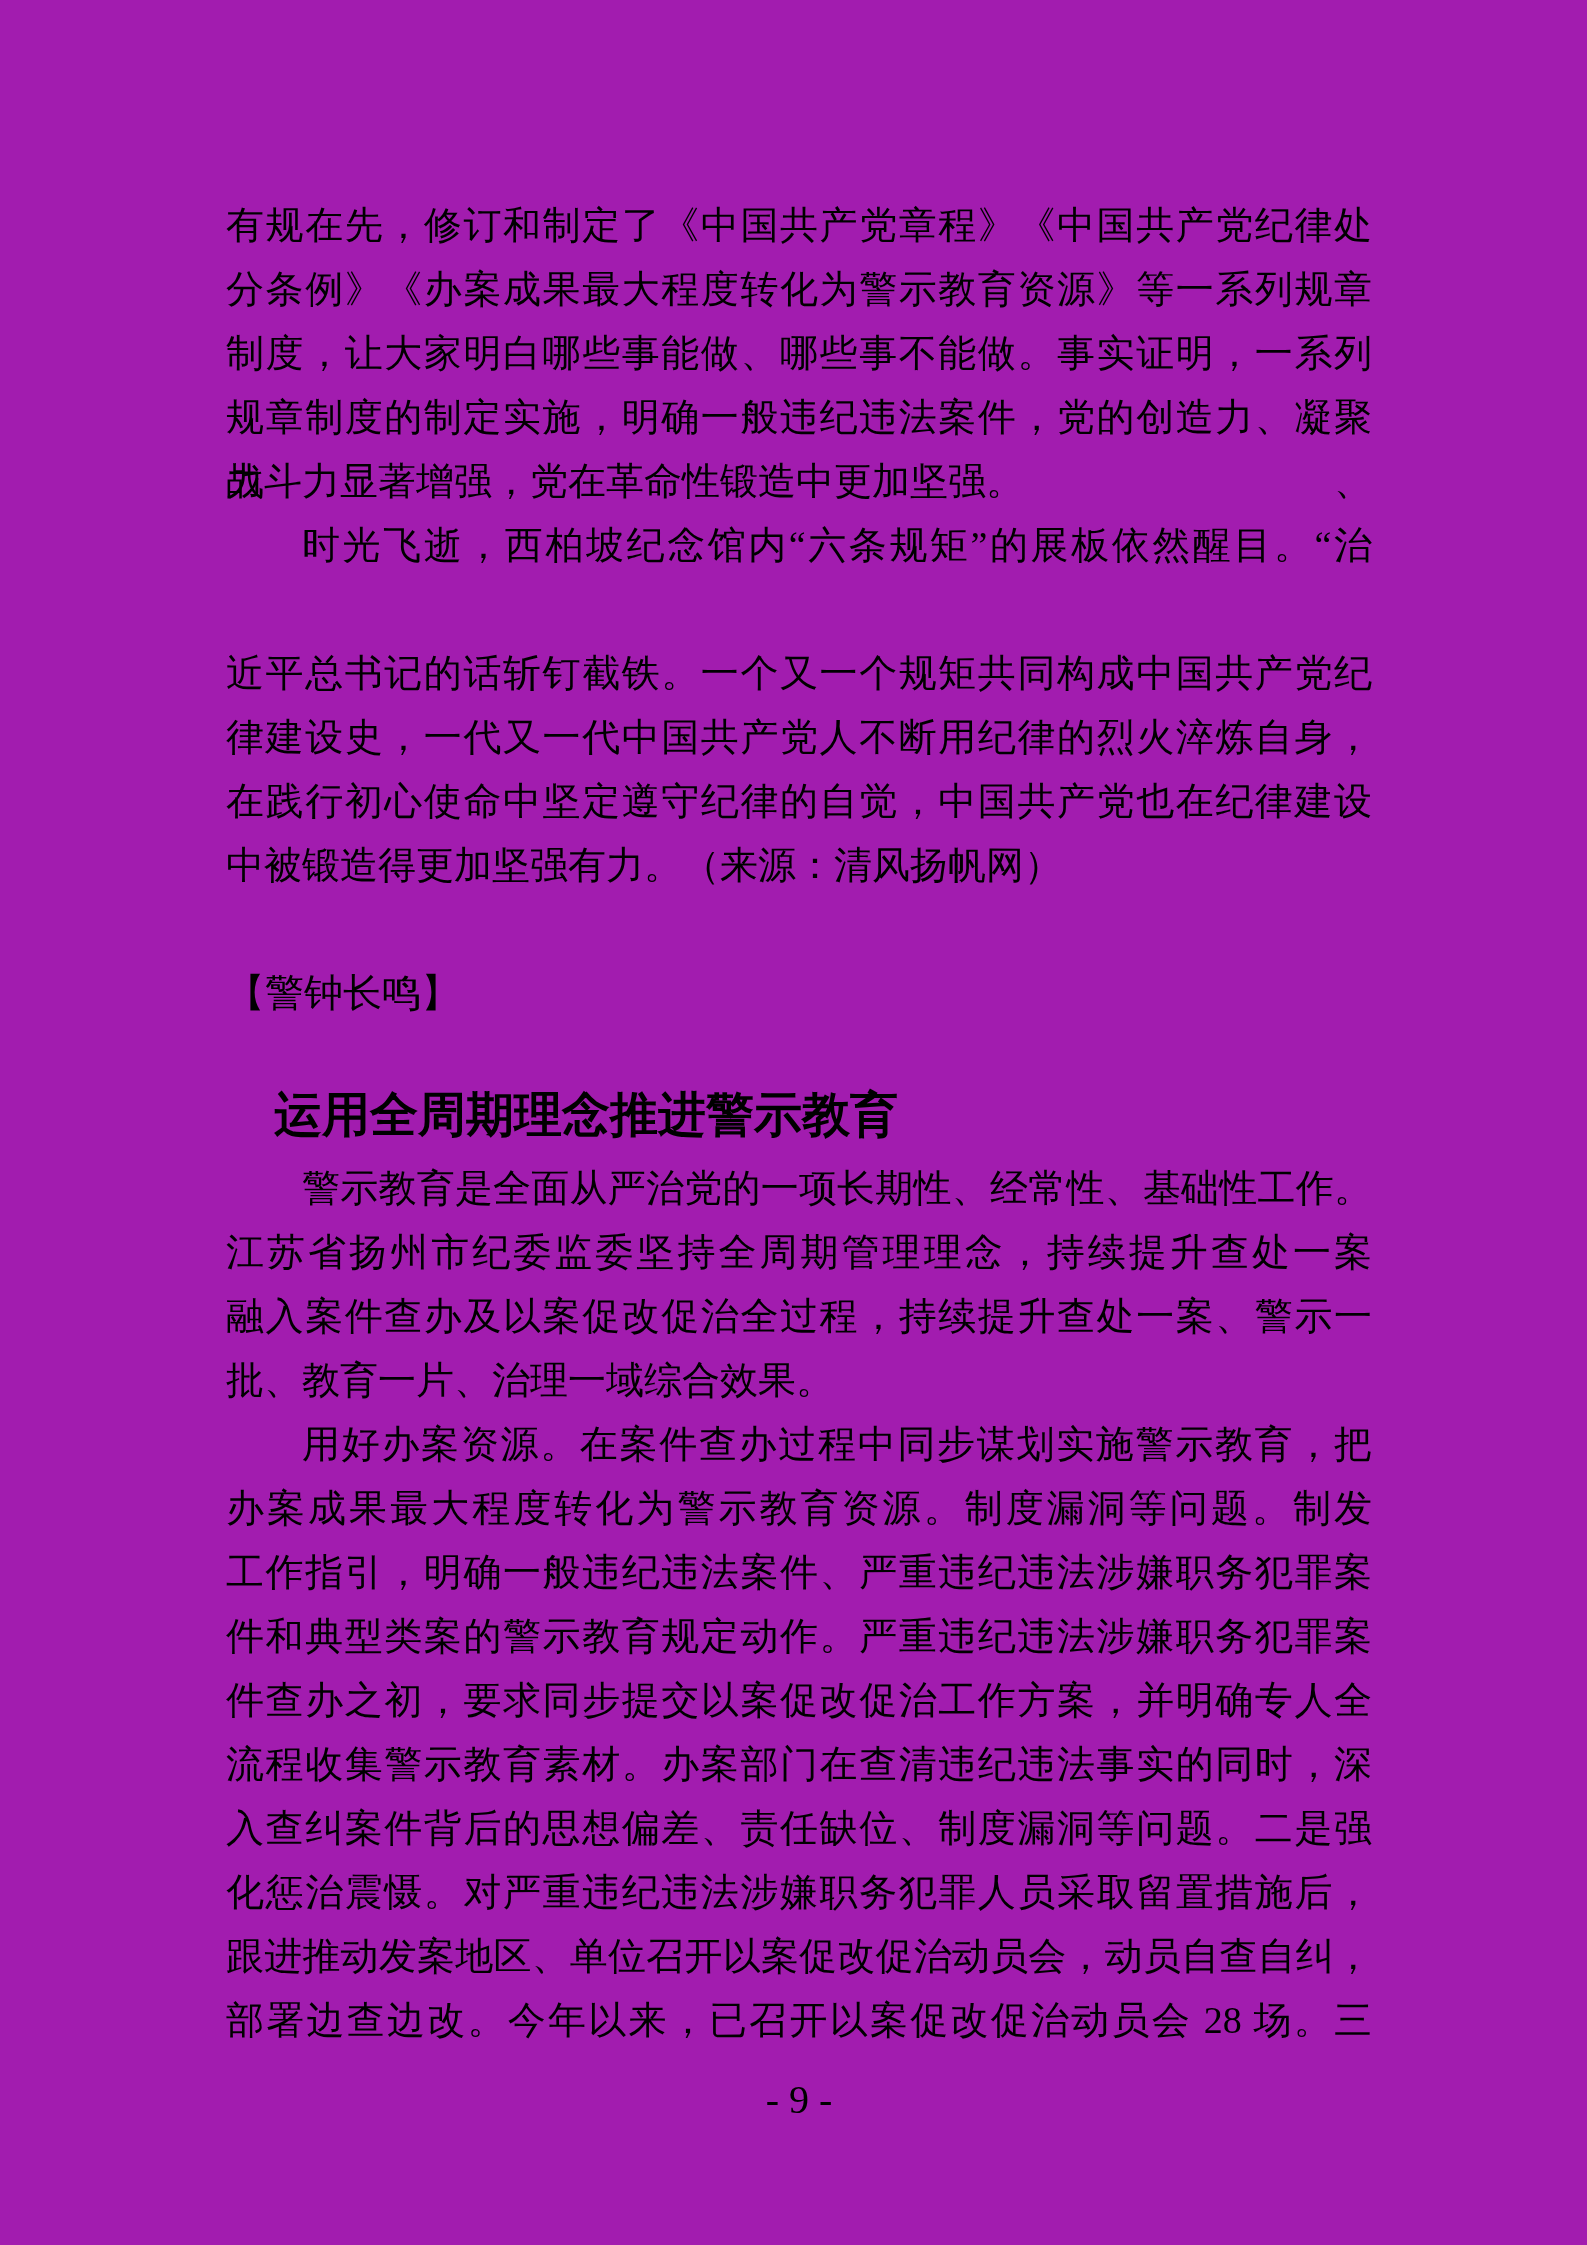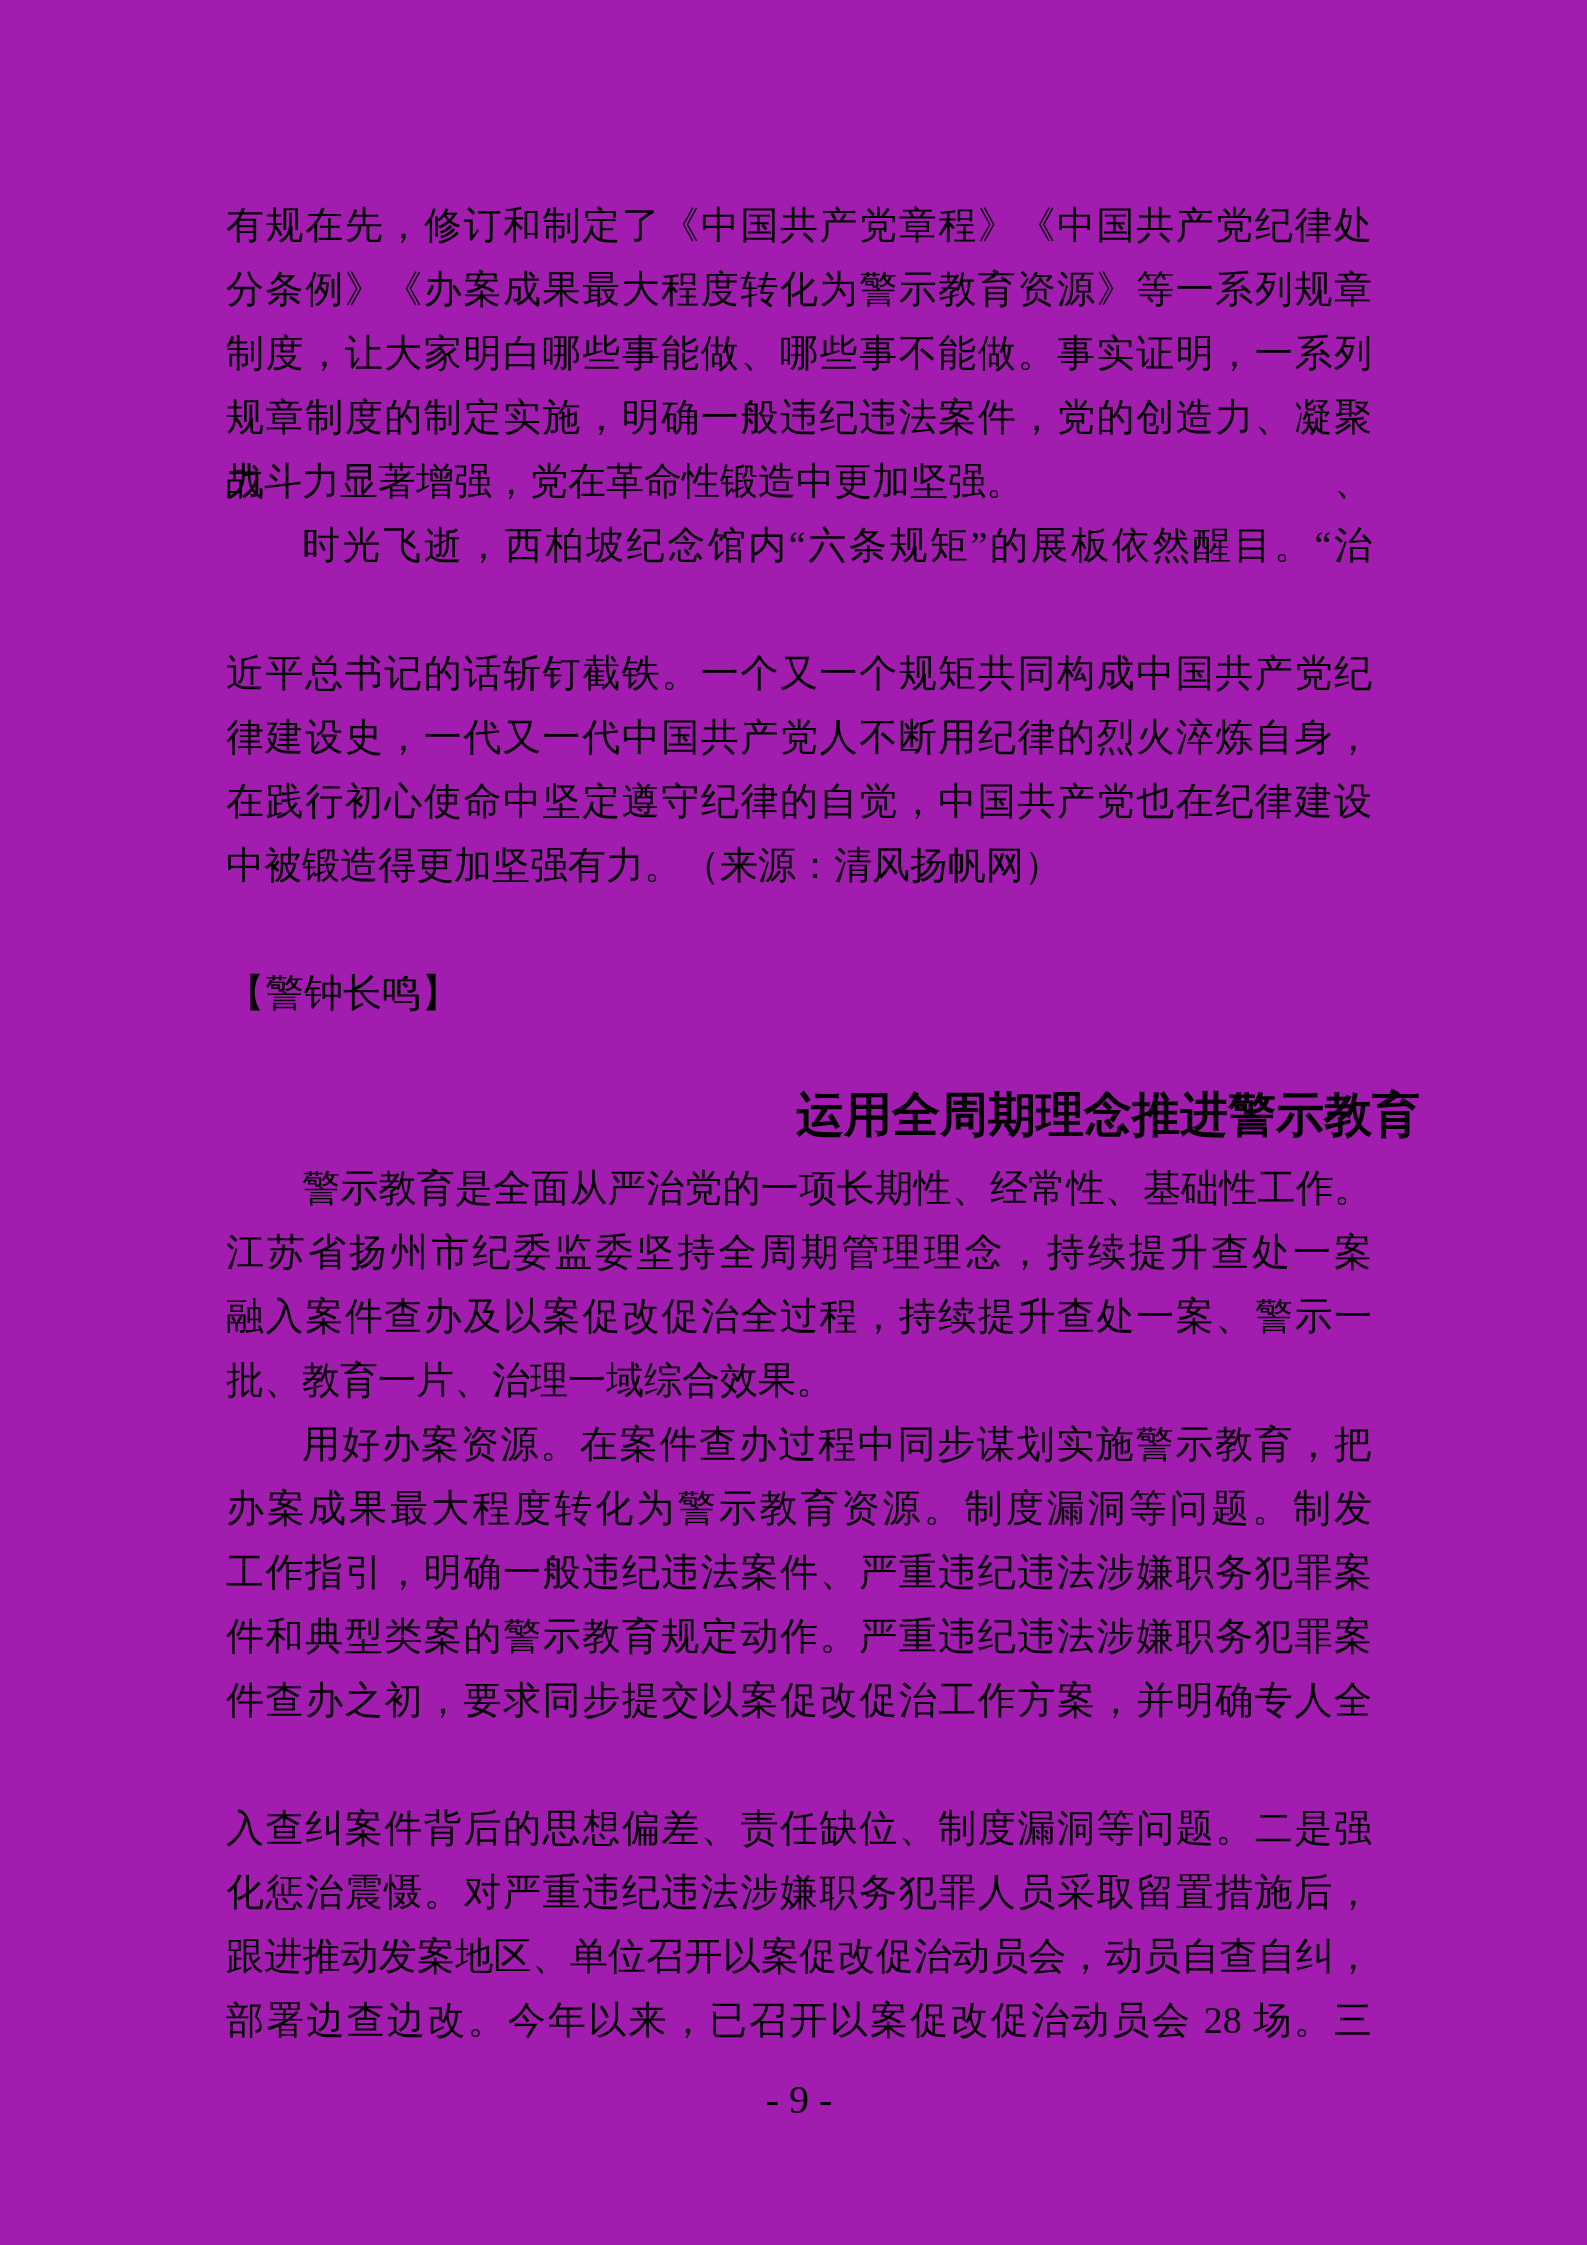--- a/index.html
+++ b/index.html
@@ -41,21 +41,21 @@
     width: 1146px;
     font-size: 39px;
     line-height: 64px;
     color: #000000;
   }
   .article-title {
     position: absolute;
     left: 226px;
     top: 1083px;
     width: 1146px;
-    text-align: right;
+    text-align: left;
     transform: translateX(48px);
     font-size: 48px;
     font-weight: bold;
     line-height: 64px;
     color: #000000;
   }
   .page-number {
     position: absolute;
     left: 226px;
     top: 2078px;
@@ -91,20 +91,21 @@
   <div class="line j indent" style="top:1156px">警示教育是全面从严治党的一项长期性、经常性、基础性工作。</div>
   <div class="line j" style="top:1220px">江苏省扬州市纪委监委坚持全周期管理理念，持续提升查处一案</div>
   <div class="line j" style="top:1284px">融入案件查办及以案促改促治全过程，持续提升查处一案、警示一</div>
   <div class="line" style="top:1348px">批、教育一片、治理一域综合效果。</div>
 
   <div class="line j indent" style="top:1412px">用好办案资源。在案件查办过程中同步谋划实施警示教育，把</div>
   <div class="line j" style="top:1476px">办案成果最大程度转化为警示教育资源。制度漏洞等问题。制发</div>
   <div class="line j" style="top:1540px">工作指引，明确一般违纪违法案件、严重违纪违法涉嫌职务犯罪案</div>
   <div class="line j" style="top:1604px">件和典型类案的警示教育规定动作。严重违纪违法涉嫌职务犯罪案</div>
   <div class="line j" style="top:1668px">件查办之初，要求同步提交以案促改促治工作方案，并明确专人全</div>
+  <div class="line j" style="top:1732px">流程收集警示教育素材。办案部门在查清违纪违法事实的同时，深</div>
   <div class="line j" style="top:1796px">入查纠案件背后的思想偏差、责任缺位、制度漏洞等问题。二是强</div>
   <div class="line j" style="top:1860px">化惩治震慑。对严重违纪违法涉嫌职务犯罪人员采取留置措施后，</div>
   <div class="line j" style="top:1924px">跟进推动发案地区、单位召开以案促改促治动员会，动员自查自纠，</div>
   <div class="line j" style="top:1988px">部署边查边改。今年以来，已召开以案促改促治动员会 28 场。三</div>
 
   <div class="page-number">- 9 -</div>
 
 </div>
 
 </body></html>

